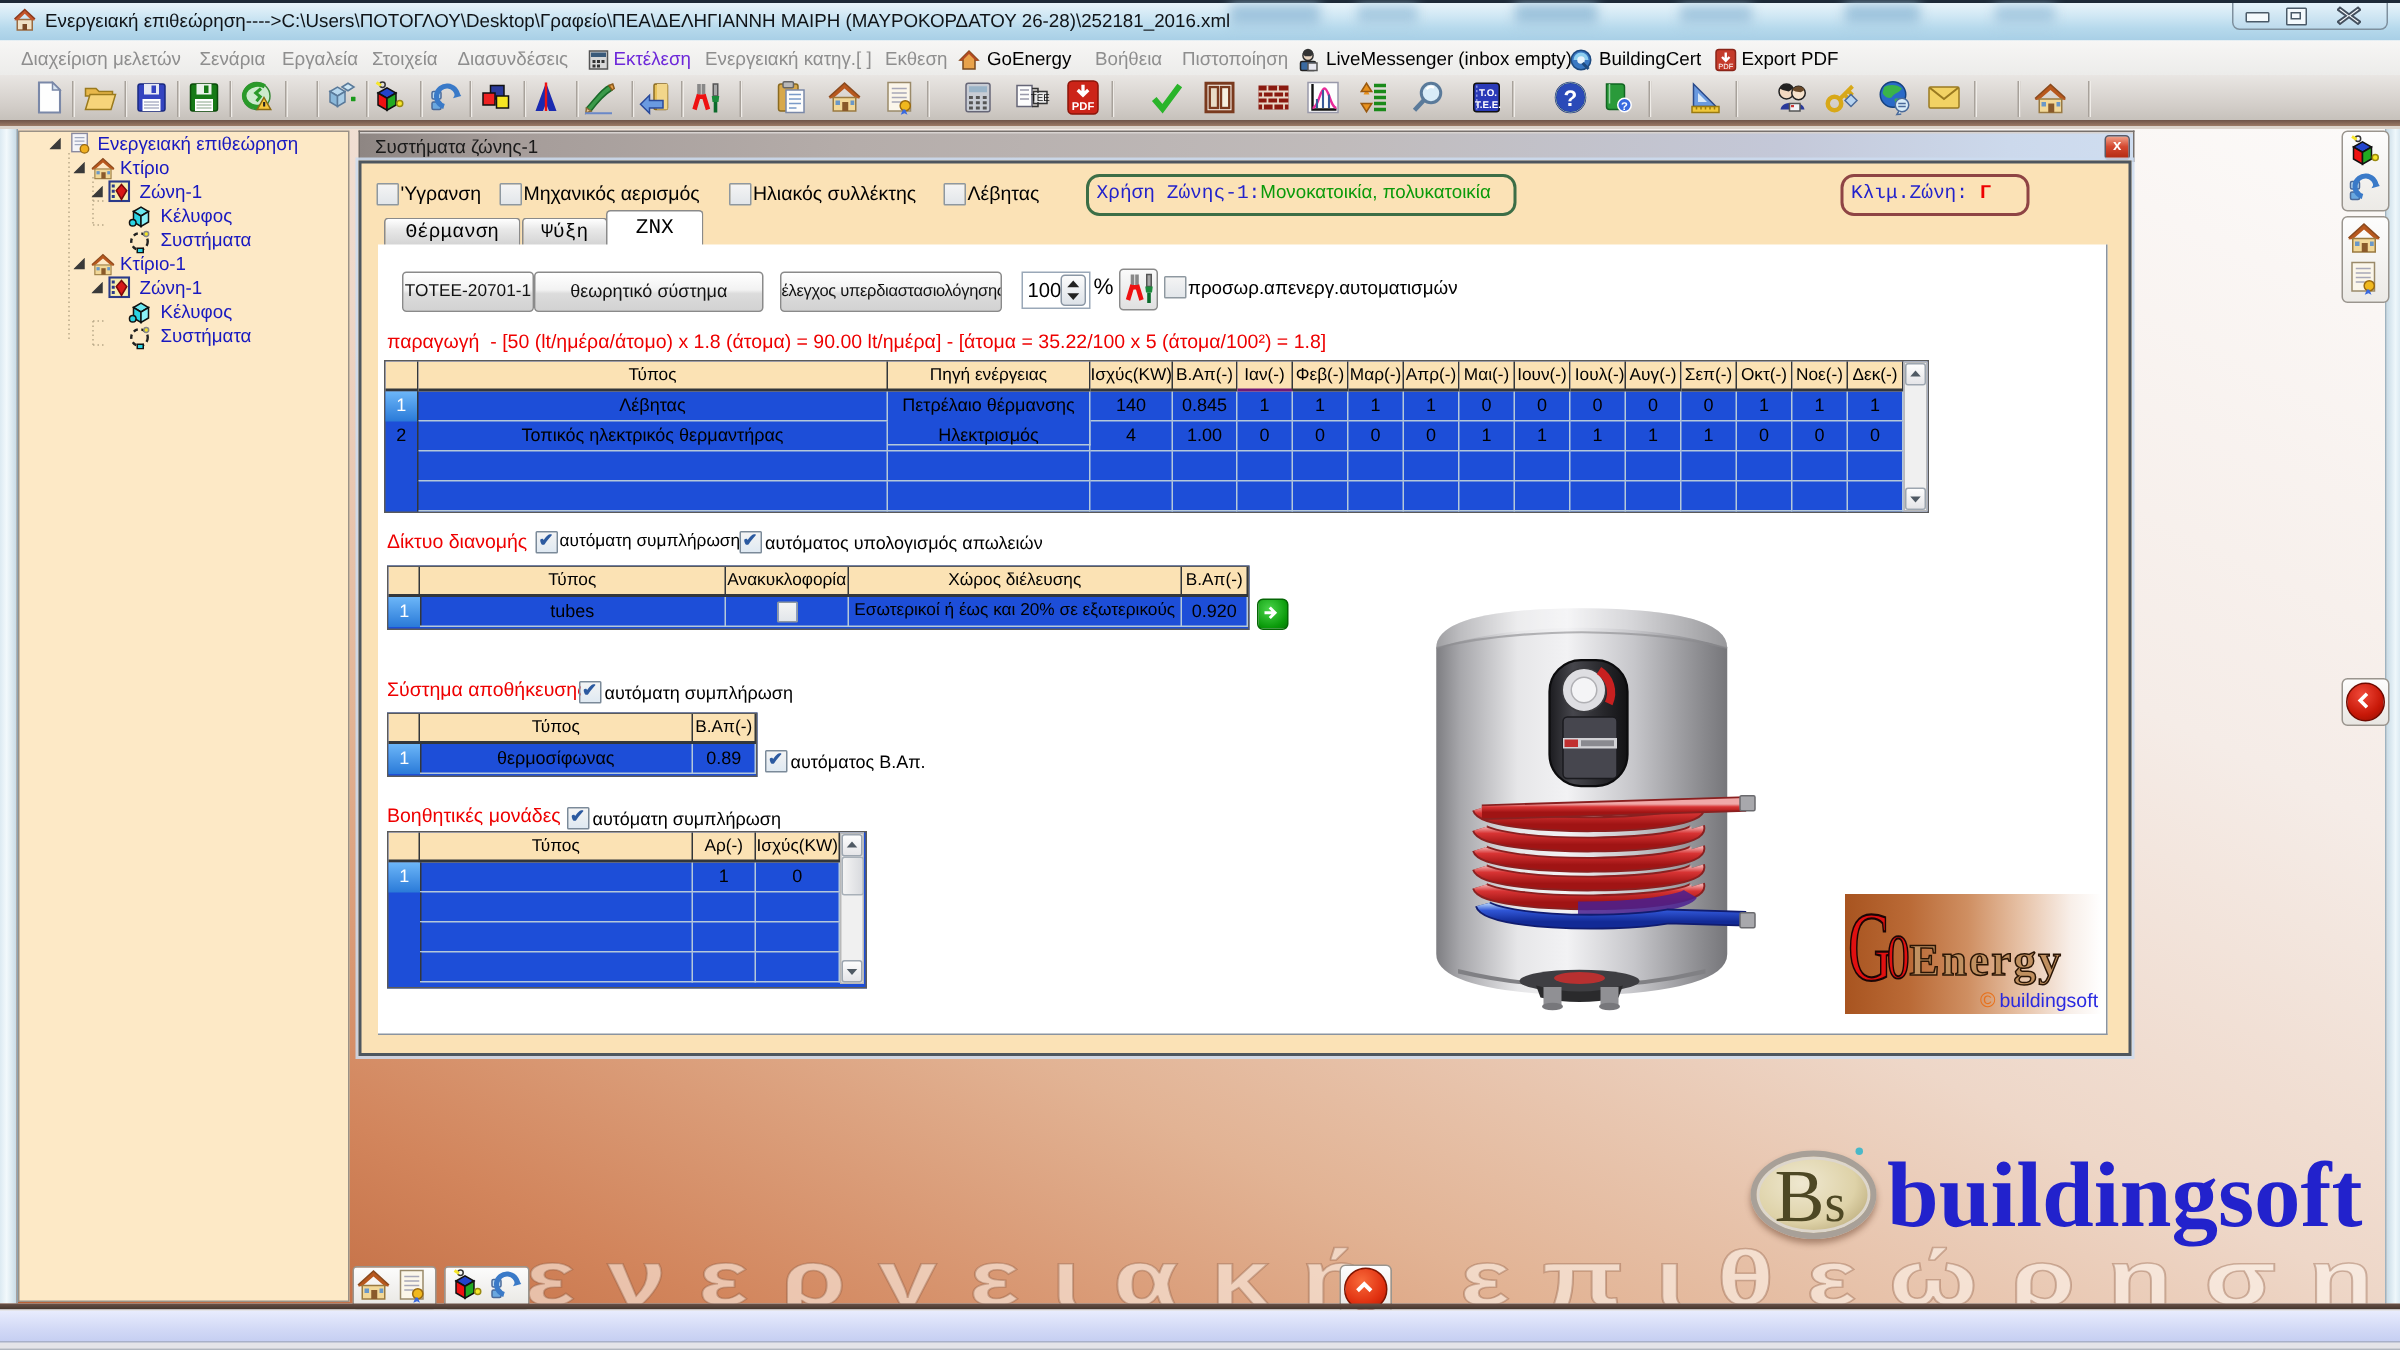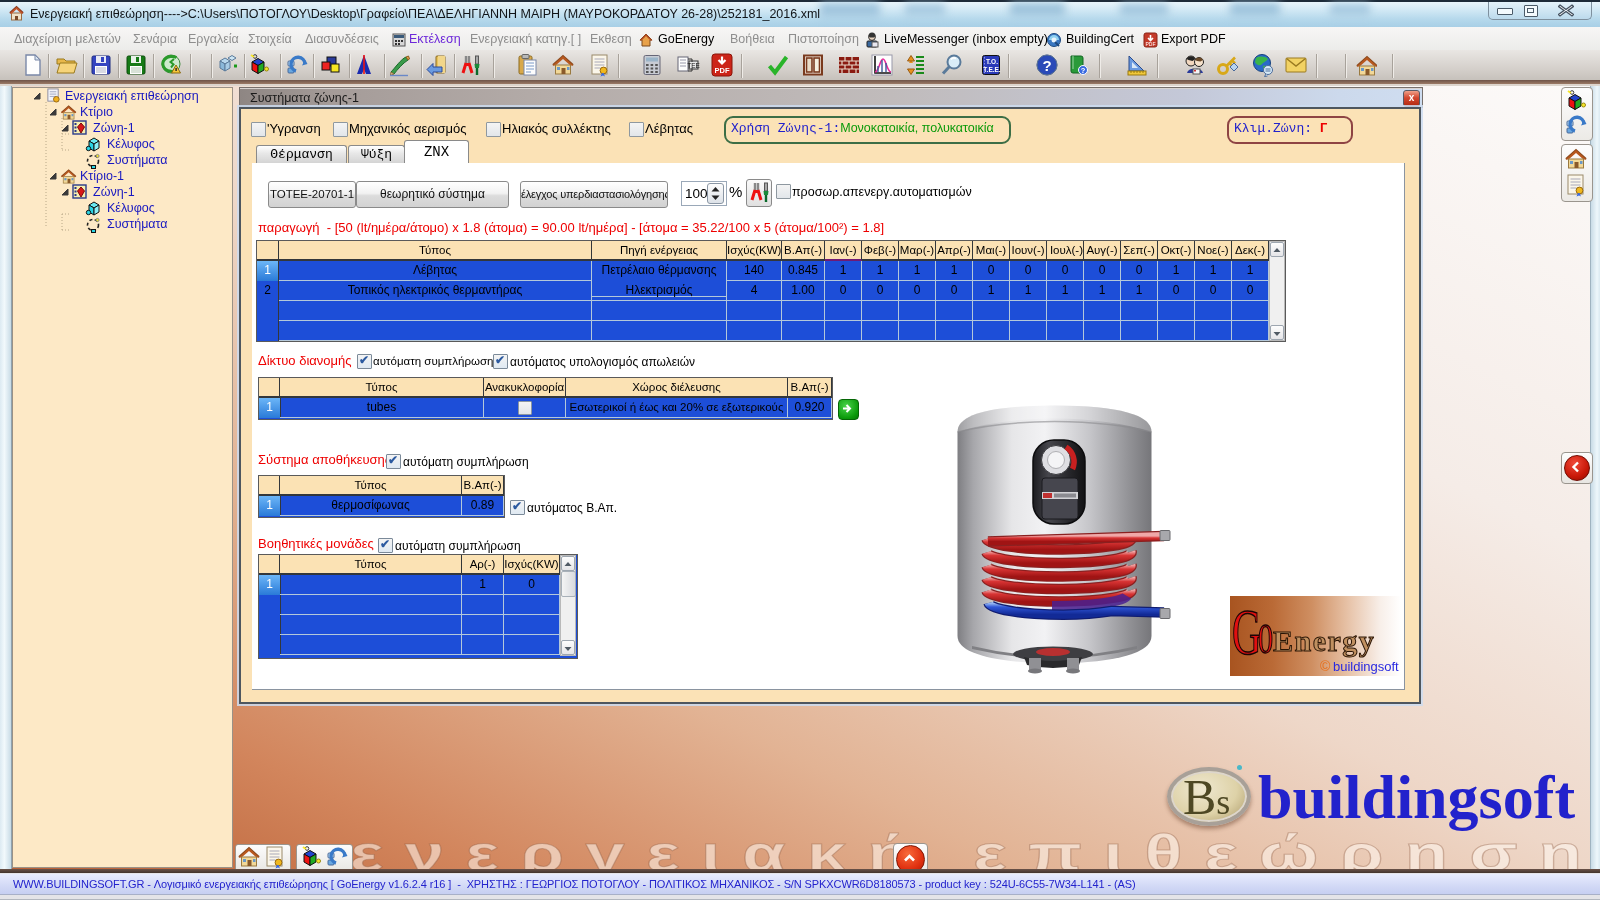--- a/index.html
+++ b/index.html
@@ -848,14 +848,13 @@
 <div class="ab" style="left:1021px;top:461px;font-family:'Liberation Serif',serif;font-size:30px;font-weight:bold;color:#c09060;-webkit-text-stroke:1px #2a1505;letter-spacing:1.5px;">Energy</div>
 <div class="ab" style="left:1068px;top:495px;font-size:13px;color:#2a2ae0;white-space:nowrap;"><span style="color:#e8701a;font-size:14px;">©</span> buildingsoft</div>
 </div>
 </div>
 </div>
 <div class="ab" style="left:0;top:869px;width:1600px;height:4px;background:linear-gradient(#6a5248,#42342c);"></div>
 
 <div class="ab" style="left:0;top:873px;width:1600px;height:27px;background:#e4e4e8;">
 <div class="ab" style="left:0;top:1px;width:1600px;height:20px;background:linear-gradient(#e8ecfd,#d2d9f6 60%,#c6cff2);border-bottom:1px solid #a8b0c8;"></div>
 <div class="ab" style="left:0;top:26px;width:1600px;height:3px;background:linear-gradient(#b8bcc4,#9aa0a8);"></div>
-<div class="ab" style="left:13px;top:5px;font-size:11px;letter-spacing:-0.1px;color:#2323cd;">WWW.BUILDINGSOFT.GR - Λογισμικό ενεργειακής επιθεώρησης [ GoEnergy v1.6.2.4 r16 ]&nbsp;&nbsp;-&nbsp;&nbsp;ΧΡΗΣΤΗΣ : ΓΕΩΡΓΙΟΣ ΠΟΤΟΓΛΟΥ - ΠΟΛΙΤΙΚΟΣ ΜΗΧΑΝΙΚΟΣ - S/N SPKXCWR6D8180573 - product key : 524U-6C55-7W34-L141 - (AS)</div>
 </div>
 
 </body></html>

